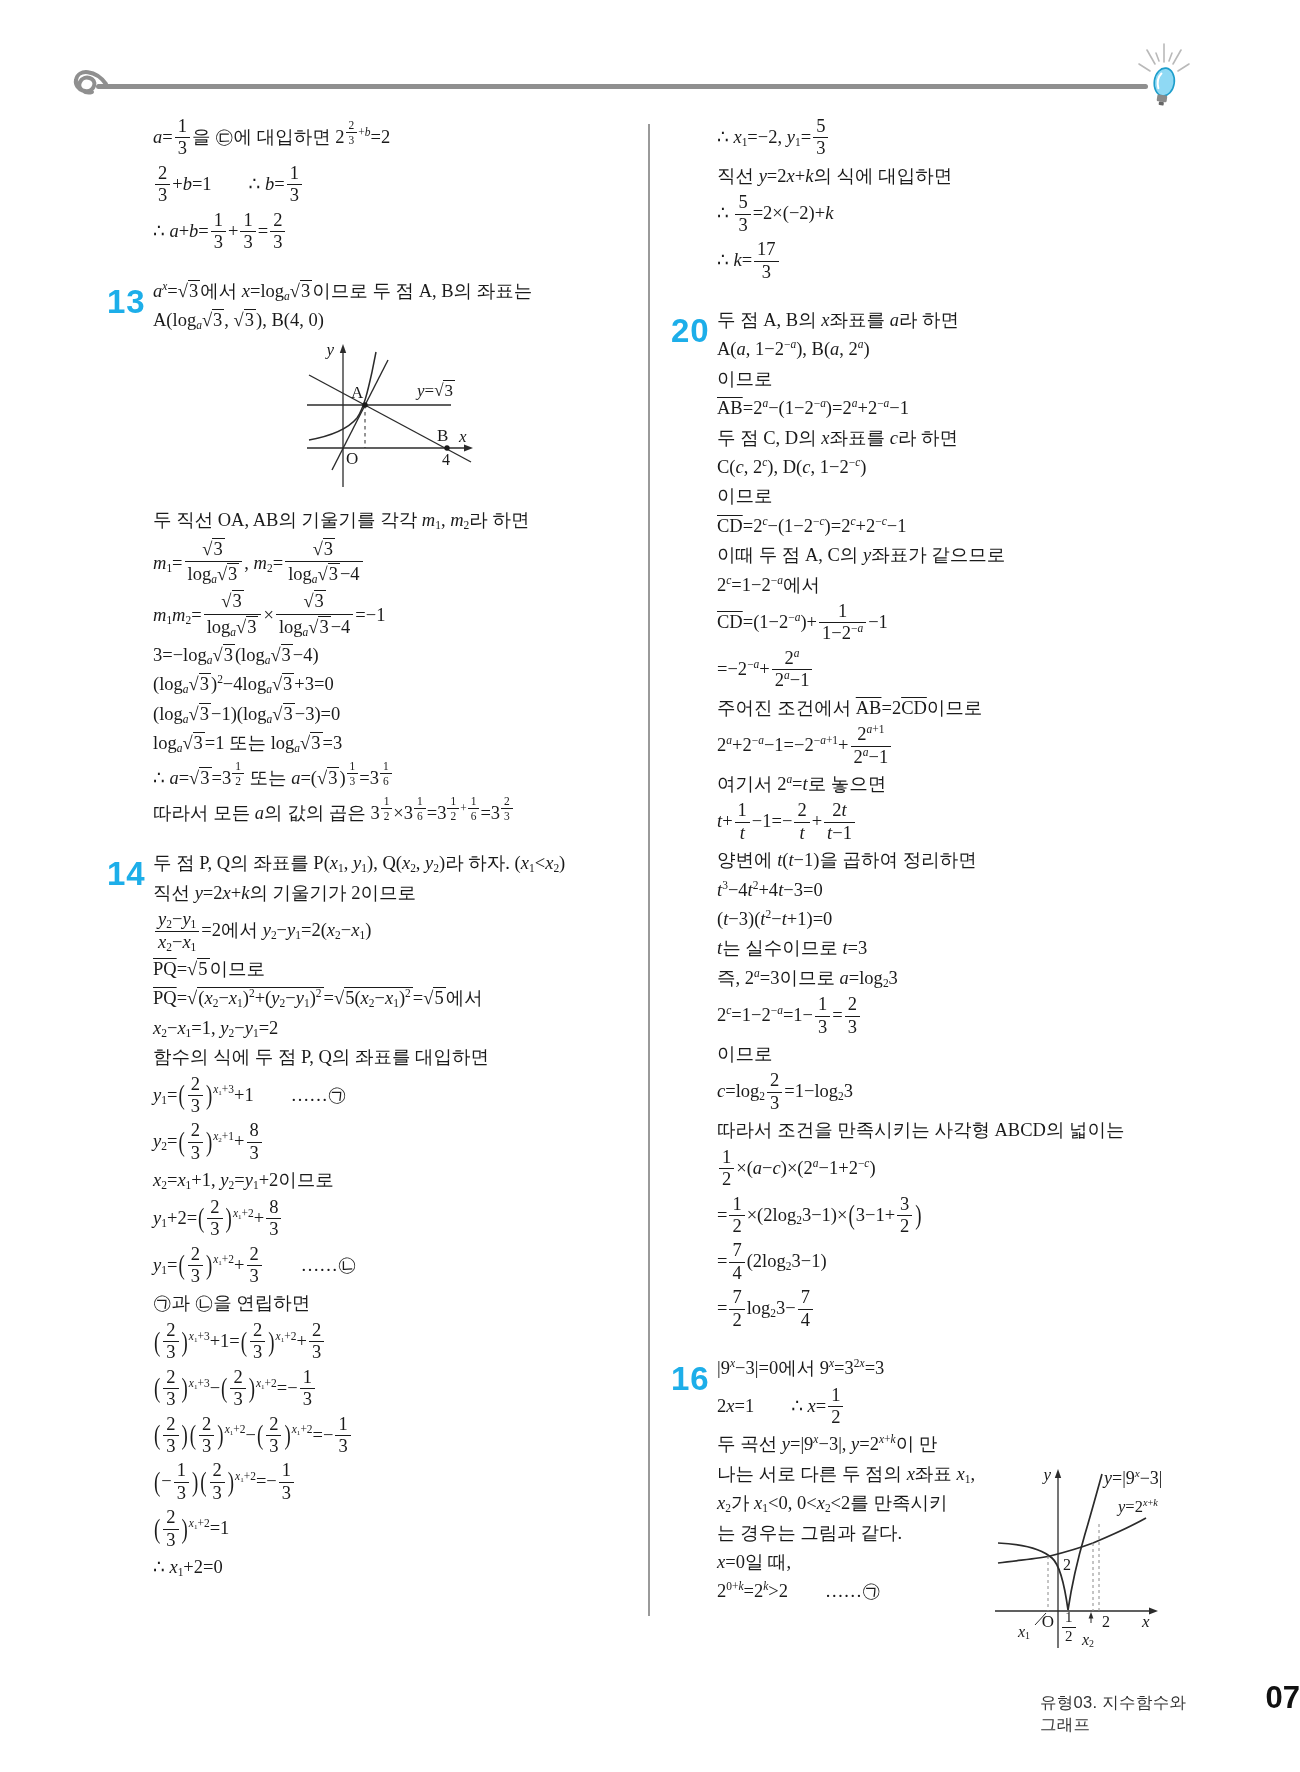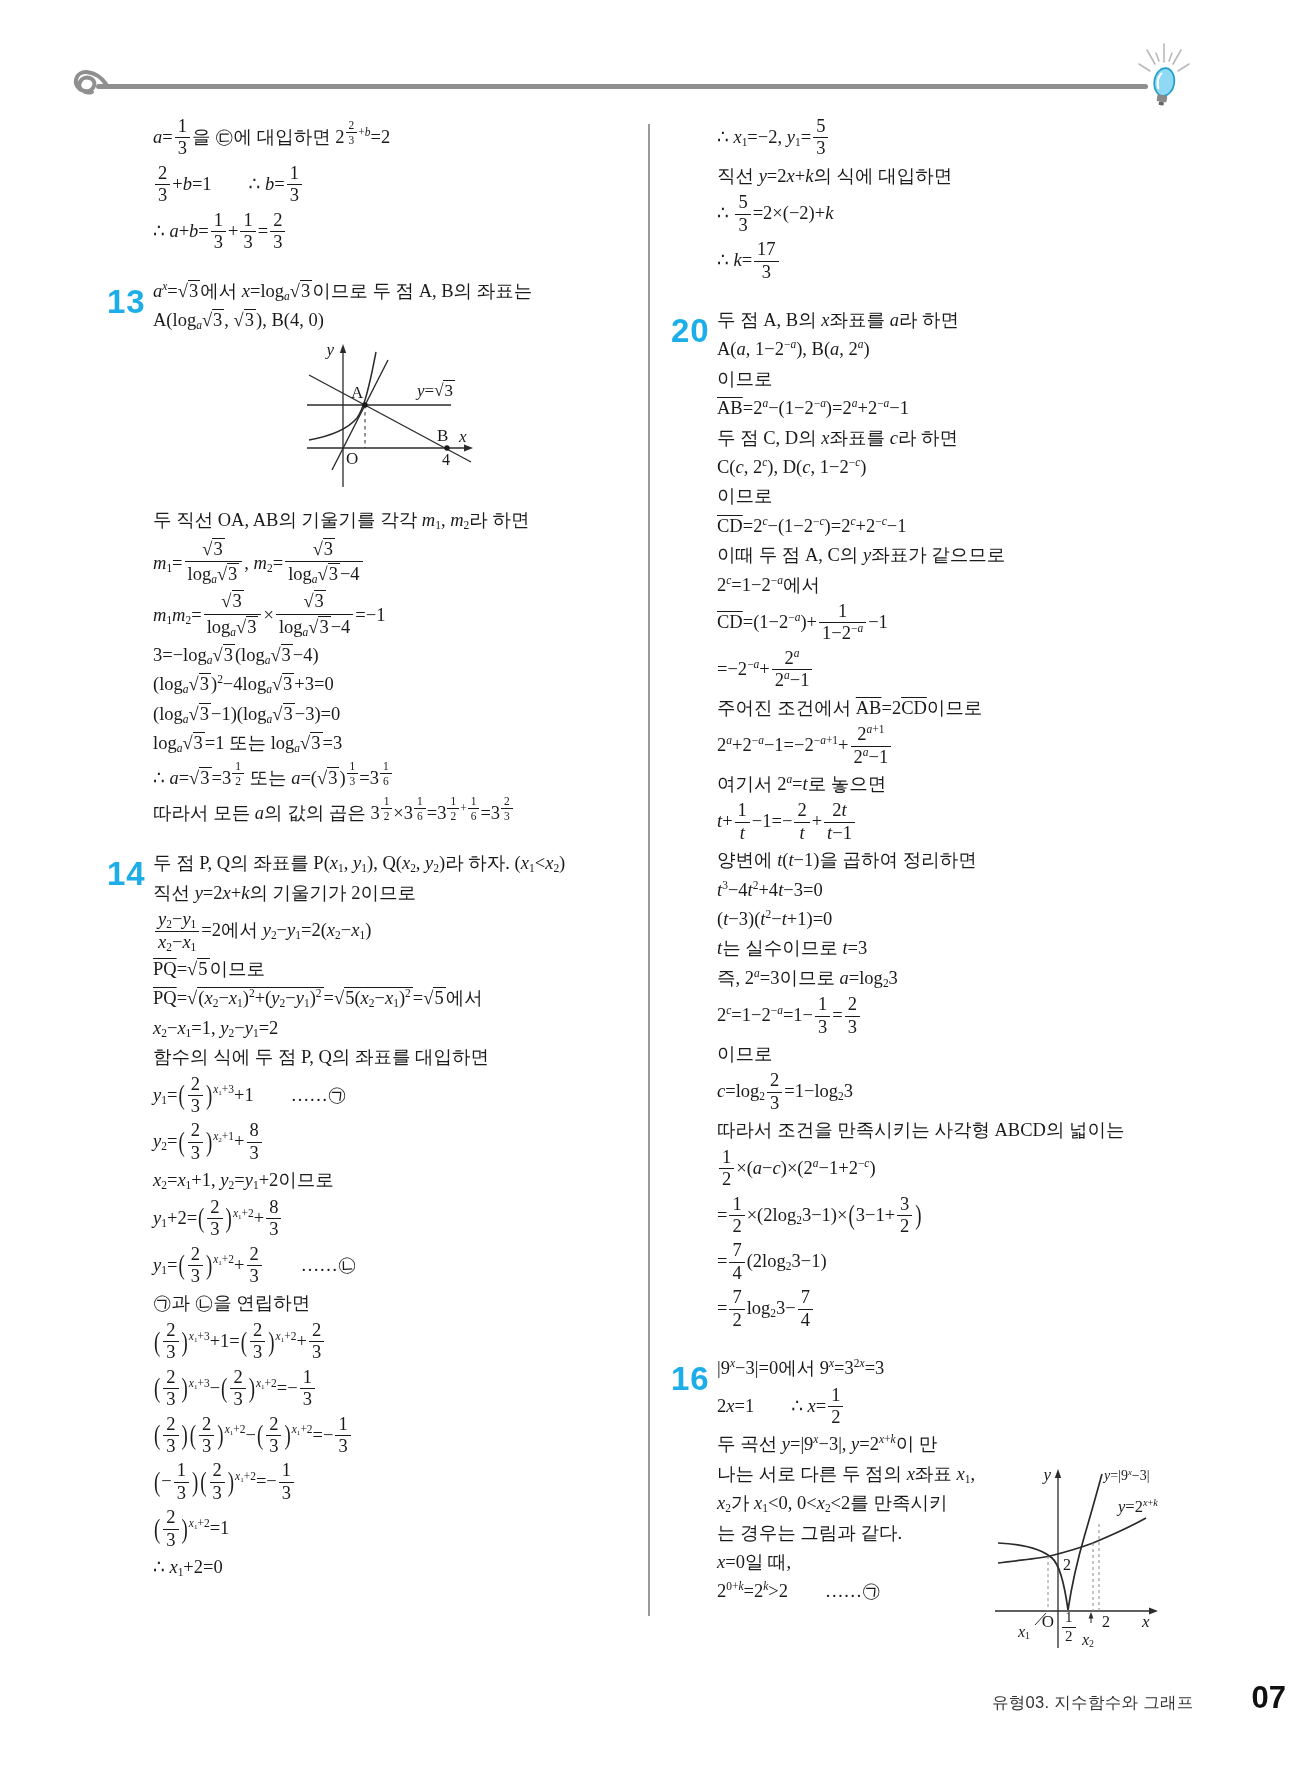--- a/index.html
+++ b/index.html
@@ -28,21 +28,21 @@
   .q{white-space:nowrap;}
   .q::before{content:"√";}
   .qi{display:inline-block;border-top:1.3px solid #1a1a1a;padding:0 2px 0 1px;line-height:1.15;}
   .o{text-decoration:overline;}
   .bp{display:inline-block;transform:scaleY(1.5);font-size:1.02em;vertical-align:-0.04em;padding:0 1px;}
   .gwrap{position:relative;margin:8px 0 10px 148px;width:185px;height:158px;}
   .g16wrap{position:absolute;left:990px;top:1466px;width:206px;height:202px;}
   .overlay{position:absolute;font-family:"Liberation Serif",serif;font-size:17px;white-space:nowrap;}
   svg text{font-family:"Liberation Serif",serif;fill:#1a1a1a;}
   .wrap16{width:292px;}
-  .footer{position:absolute;left:992px;top:1680px;display:flex;align-items:baseline;gap:24px;justify-content:flex-end;}
+  .footer{position:absolute;left:1040px;top:1680px;display:flex;align-items:baseline;gap:24px;justify-content:flex-end;}
   .flabel{font-size:16.5px;color:#333;letter-spacing:0.3px;}
   .fpage{font-size:31px;font-weight:bold;color:#111;font-family:"Liberation Sans",sans-serif;margin-left:34px;}
 </style>
 </head>
 <body>
 
 <div class="page">
 
   <div class="rope"></div>
   <div class="knot">
@@ -229,21 +229,21 @@
       </g>
       <line x1="45" y1="159" x2="56" y2="147" stroke="#2b2b2b" stroke-width="1"></line>
       <line x1="101" y1="157" x2="101" y2="150" stroke="#2b2b2b" stroke-width="1"></line>
       <polygon points="101,146 98.6,152.5 103.4,152.5" fill="#2b2b2b"></polygon>
       <text x="61" y="14" text-anchor="end" font-size="17" font-style="italic">y</text>
       <text x="152" y="161" font-size="17" font-style="italic">x</text>
       <text x="64" y="161" text-anchor="end" font-size="17">O</text>
       <text x="73" y="104" font-size="16">2</text>
       <text x="112" y="161" font-size="16">2</text>
     </svg>
-    <div class="overlay" style="left:114px;top:2px;font-size:14px;text-align:center;"><i>y</i>=|9<sup><i>x</i></sup>−3|</div>
+    <div class="overlay" style="left:114px;top:2px;font-size:18px;text-align:center;"><i>y</i>=|9<sup><i>x</i></sup>−3|</div>
     <div class="overlay" style="left:128px;top:31px;font-size:16.5px;"><i>y</i>=2<sup><i>x</i>+<i>k</i></sup></div>
     <div class="overlay" style="left:28px;top:157px;font-size:16px;"><i>x</i><sub>1</sub></div>
     <div class="overlay" style="left:92px;top:165px;font-size:16px;"><i>x</i><sub>2</sub></div>
     <div class="overlay" style="left:70px;top:144px;font-size:15px;"><span class="f"><span class="n">1</span><span class="d">2</span></span></div>
   </div>
 
   <div class="footer">
     <span class="flabel">유형03. 지수함수와 그래프</span>
     <span class="fpage">07</span>
   </div>

